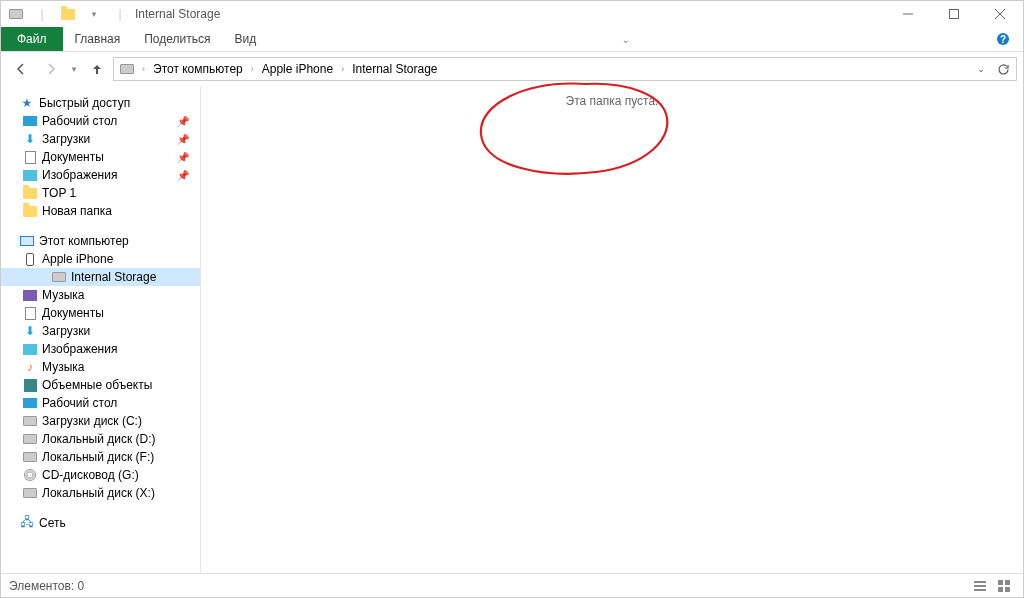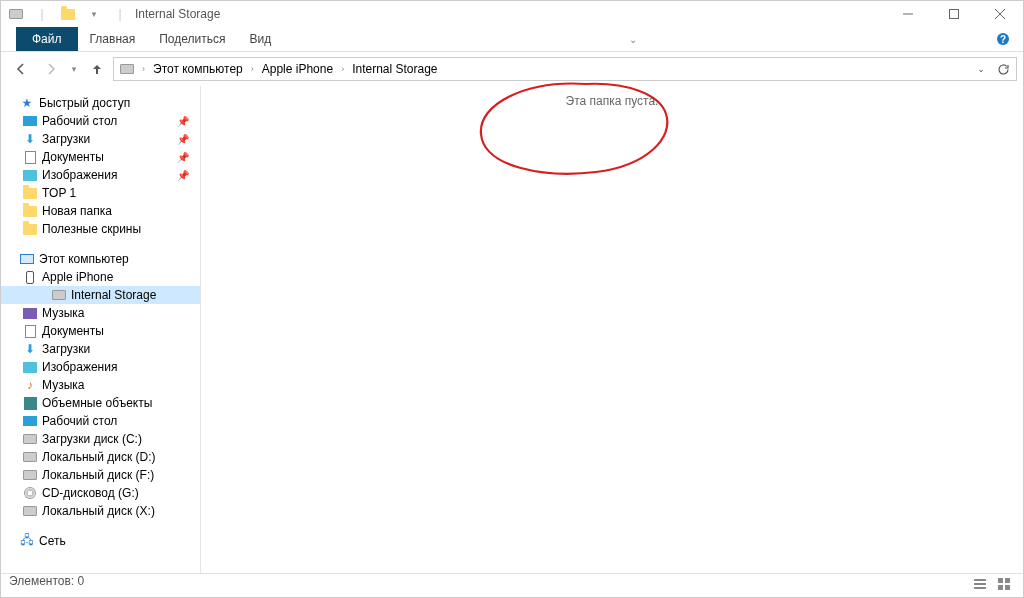--- a/index.html
+++ b/index.html
@@ -7,21 +7,21 @@
   
   .titlebar { height: 26px; display: flex; align-items: center; background: #fff; }
   .titlebar-left { display: flex; align-items: center; padding: 0 4px; gap: 4px; flex: 1; }
   .qat-btn { width: 22px; height: 22px; display: flex; align-items: center; justify-content: center; }
   .titlebar-title { color: #555; }
   .win-controls { display: flex; }
   .win-btn { width: 46px; height: 26px; display: flex; align-items: center; justify-content: center; color: #666; }
   
   .ribbon { height: 25px; display: flex; align-items: stretch; border-bottom: 1px solid #e1e1e1; background: #fff; }
   .ribbon-tab { padding: 0 12px; display: flex; align-items: center; color: #444; cursor: pointer; }
-  .ribbon-tab.file { background: #0c4a6e; color: #fff; padding: 0 16px; margin-left: 15px; }
+  .ribbon-tab.file { background: #15803d; color: #fff; padding: 0 16px; }
   .ribbon-help { margin-left: auto; width: 40px; display: flex; align-items: center; justify-content: center; }
   .ribbon-chev { width: 22px; display: flex; align-items: center; justify-content: center; color: #1979ca; }
   
   .navbar { height: 34px; display: flex; align-items: center; gap: 2px; padding: 4px 6px; background: #fff; }
   .nav-arrow { width: 28px; height: 26px; display: flex; align-items: center; justify-content: center; color: #888; }
   .addrbar { flex: 1; height: 24px; border: 1px solid #ccc; display: flex; align-items: center; padding: 0 2px; gap: 2px; }
   .crumb { padding: 0 4px; display: flex; align-items: center; gap: 4px; cursor: pointer; }
   .crumb-sep { color: #888; font-size: 9px; padding: 0 2px; }
   .addr-actions { margin-left: auto; display: flex; align-items: center; }
   .addr-btn { width: 22px; height: 22px; display: flex; align-items: center; justify-content: center; color: #555; }
@@ -34,21 +34,21 @@
   .tree-item.indent1 { padding-left: 21px; }
   .tree-item.indent2 { padding-left: 50px; }
   .tree-item.selected { background: #cde8ff; }
   .tree-sp { height: 12px; }
   .pin { margin-left: auto; margin-right: 10px; color: #999; font-size: 10px; }
   .ico { width: 16px; height: 16px; display: inline-flex; align-items: center; justify-content: center; font-size: 12px; }
   .content { flex: 1; position: relative; }
   .empty-msg { text-align: center; padding-top: 8px; color: #666; font-size: 12px; }
   .annot { position: absolute; pointer-events: none; }
   
-  .statusbar { height: 24px; border-top: 1px solid #e1e1e1; display: flex; align-items: flex-start; padding: 0 8px; color: #555; }
+  .statusbar { height: 24px; border-top: 1px solid #e1e1e1; display: flex; align-items: center; padding: 0 8px; color: #555; }
   .status-right { margin-left: auto; display: flex; gap: 2px; }
   .view-btn { width: 22px; height: 20px; display: flex; align-items: center; justify-content: center; border: 1px solid transparent; color: #666; }
   
   .ic-folder { background: #ffd86b; width: 14px; height: 11px; border-radius: 1px; display: inline-block; position: relative; }
   .ic-folder::before { content: ""; position: absolute; top: -3px; left: 0; width: 6px; height: 3px; background: #ffd86b; border-radius: 1px 1px 0 0; }
   .ic-drive { width: 14px; height: 10px; background: #ccc; border: 1px solid #999; border-radius: 1px; display: inline-block; }
   .ic-disc { width: 12px; height: 12px; border-radius: 50%; background: radial-gradient(circle,#fff 25%,#bbb 28%,#ddd 60%,#999 62%); display: inline-block; }
   .ic-pc { width: 14px; height: 10px; border: 1px solid #2b7cd3; background: #d6eaff; display: inline-block; }
   .ic-phone { width: 8px; height: 13px; border: 1px solid #555; border-radius: 2px; display: inline-block; }
   .ic-star { color: #2b7cd3; }
@@ -186,26 +186,20 @@
           <span class="ic-folder"></span>
         </span>
         <span>TOP 1</span>
       </div>
     <div class="tree-item indent1">
         <span class="ico">
           <span class="ic-folder"></span>
         </span>
         <span>Новая папка</span>
       </div>
-    <div class="tree-item indent1">
-        <span class="ico">
-          <span class="ic-folder"></span>
-        </span>
-        <span>Полезные скрины</span>
-      </div>
     <div class="tree-sp"></div>
     <div class="tree-item">
         <span class="ico">
           <span class="ic-pc"></span>
         </span>
         <span>Этот компьютер</span>
       </div>
     <div class="tree-item indent1">
         <span class="ico">
           <span class="ic-phone"></span>

